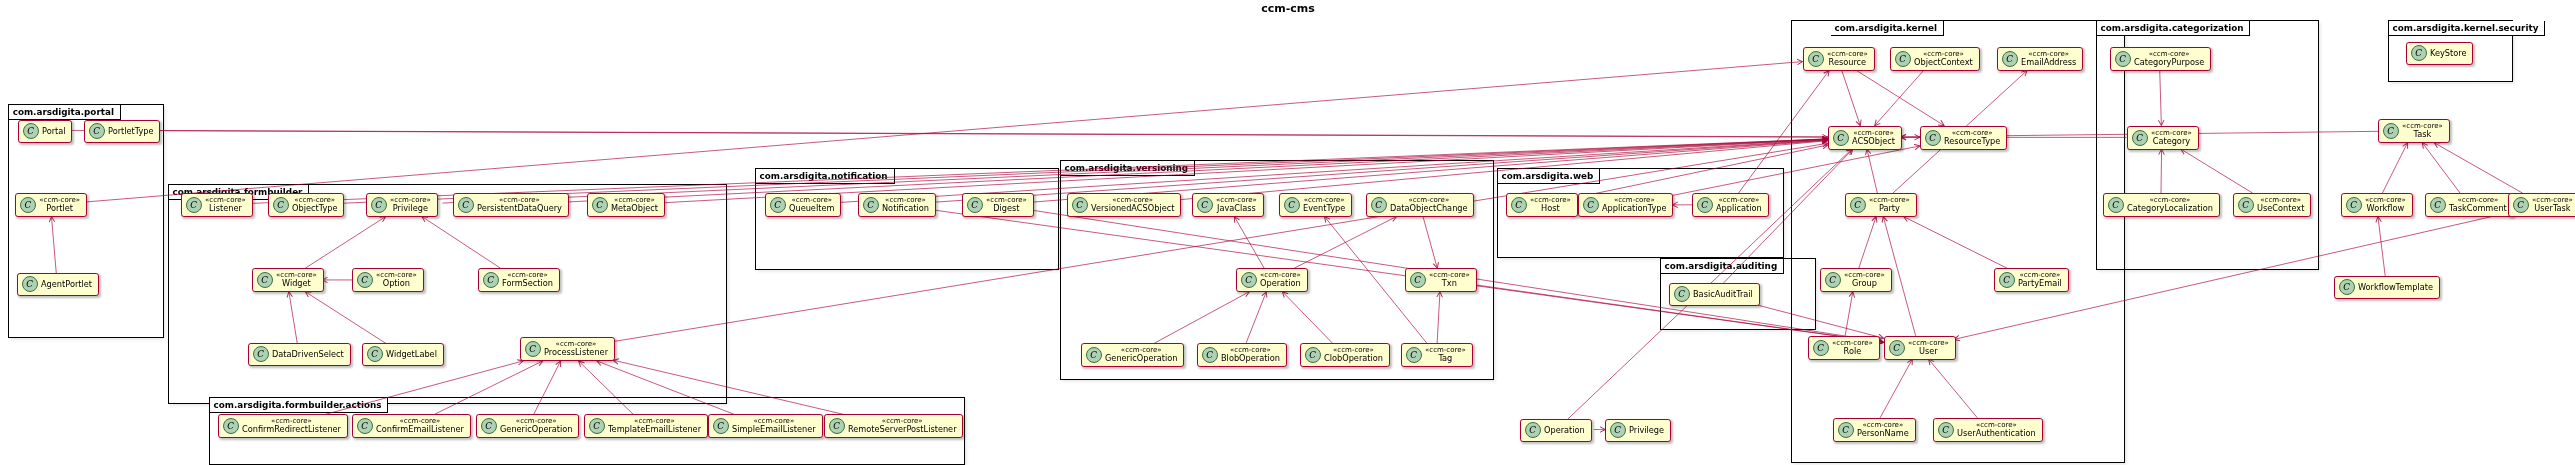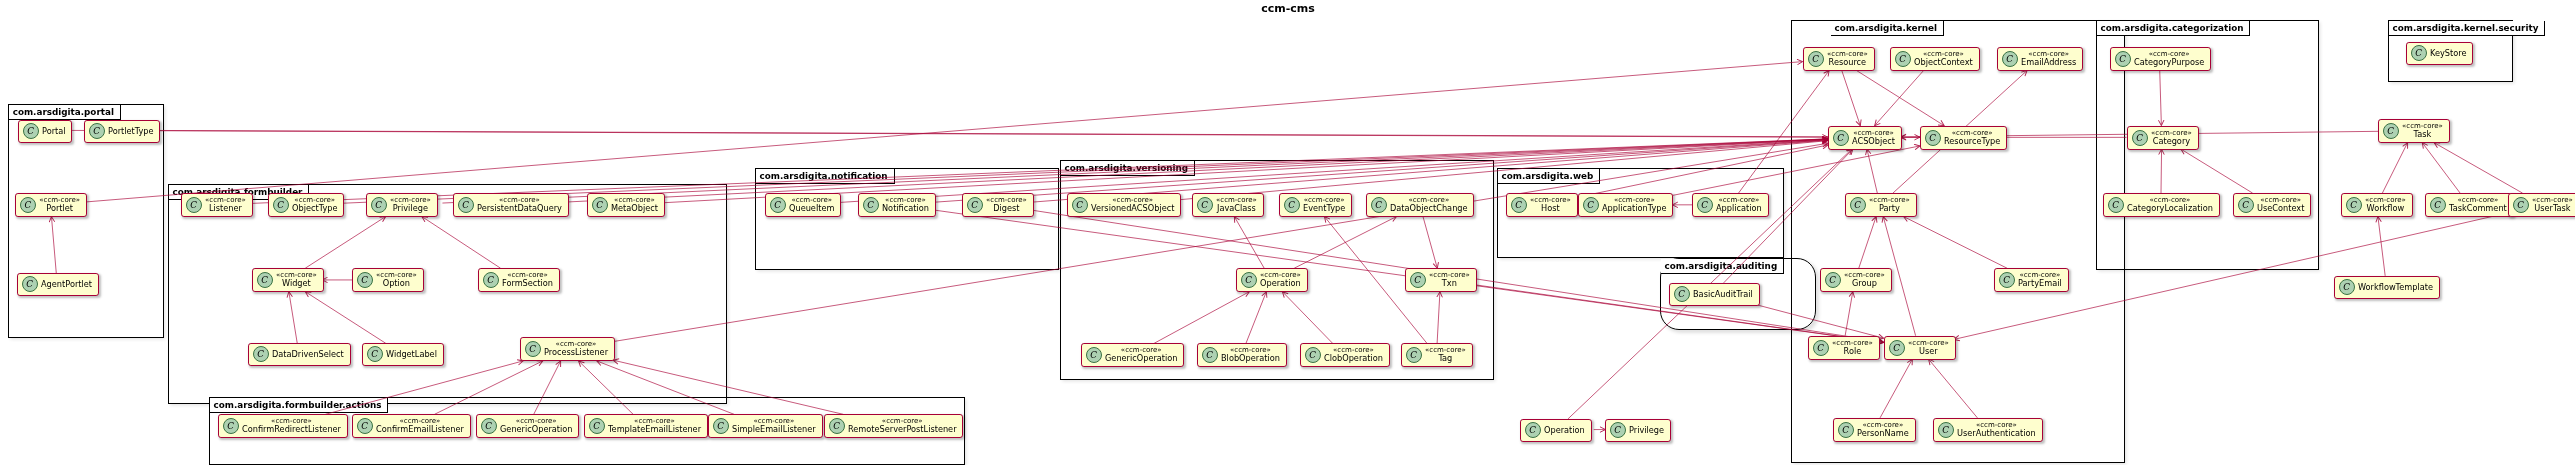--- a/index.html
+++ b/index.html
@@ -345,21 +345,21 @@
         <span class="cname">ApplicationType</span>
       </span>
     </div>
     <div class="cls" style="left: 1692px; top: 193px;">
       <span class="cicon">C</span>
       <span class="ctext">
         <span class="stereo">«ccm-core»</span>
         <span class="cname">Application</span>
       </span>
     </div>
-    <div class="pkg" style="left: 1660px; top: 258px; width: 154px; height: 70px; border-radius: 19px;"><div class="pkg-name">com.arsdigita.auditing</div></div>
+    <div class="pkg" style="left: 1660px; top: 258px; width: 154px; height: 70px;"><div class="pkg-name">com.arsdigita.auditing</div></div>
     <div class="cls" style="left: 1669px; top: 283px;">
       <span class="cicon">C</span>
       <span class="ctext">
         <span class="cname">BasicAuditTrail</span>
       </span>
     </div>
     <div class="pkg" style="left: 1791px; top: 20px; width: 293px; height: 441px; padding-left: 39px;"><div class="pkg-name">com.arsdigita.kernel</div></div>
     <div class="cls" style="left: 1803px; top: 47px;">
       <span class="cicon">C</span>
       <span class="ctext">

